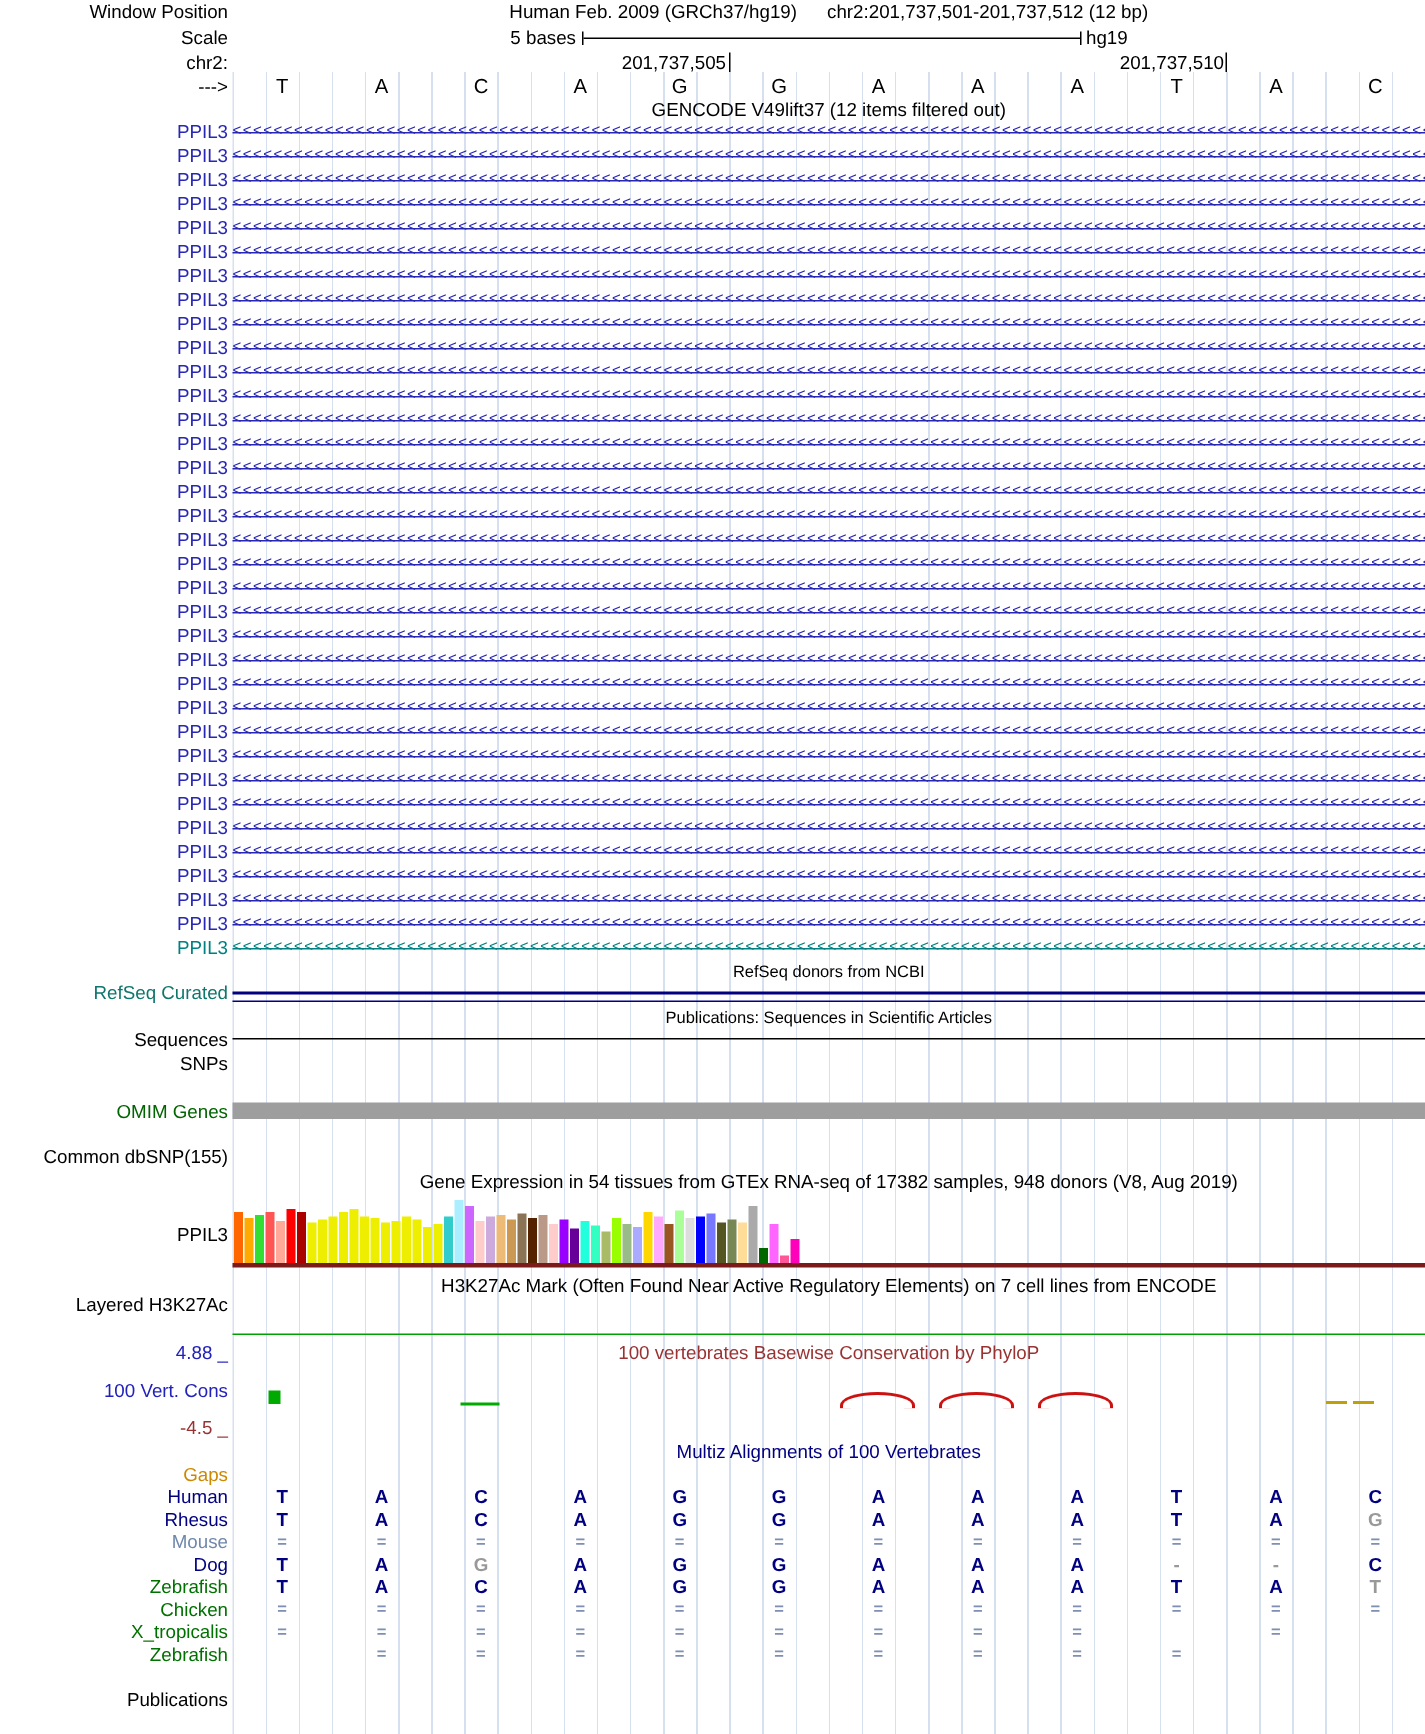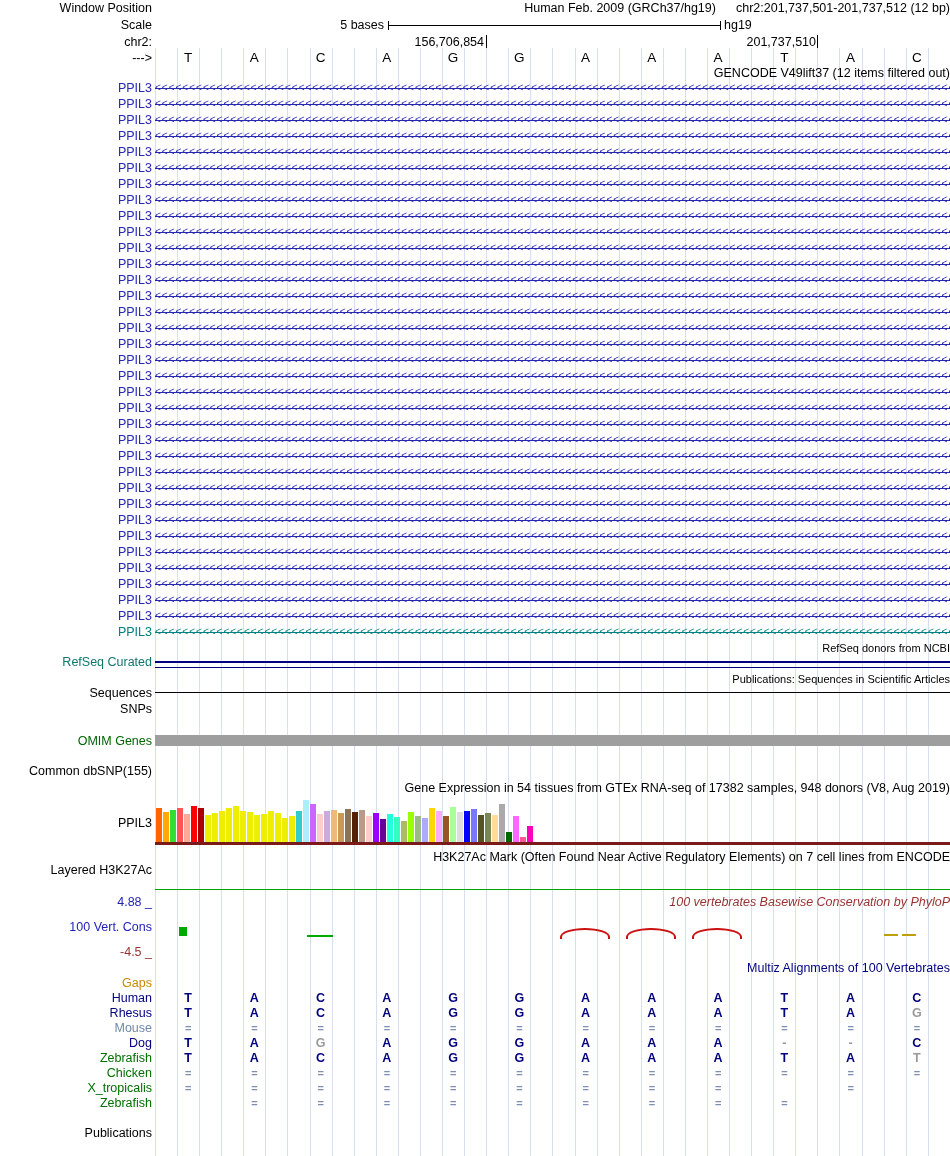--- a/index.html
+++ b/index.html
@@ -1,20 +1,20 @@
 <!DOCTYPE html>
 <html><head>
 <meta charset="utf-8">
 <style>
   html,body{margin:0;padding:0;background:#fff}
   #browser{position:relative;width:950px;height:1156px;background:#fff;overflow:hidden;
            font-family:"Liberation Sans","DejaVu Sans",sans-serif;font-size:12.5px;color:#000}
   #browser div{white-space:nowrap}
   .lbl{position:absolute;left:0;width:152px;text-align:right;height:15px;line-height:15px}
-  .title{position:absolute;left:155px;width:795px;text-align:right;height:15px;line-height:15px}
+  .title{position:absolute;left:155px;width:795px;text-align:center;height:15px;line-height:15px}
   .title-sm{font-size:11px}
   .abs{position:absolute;height:15px;line-height:15px}
   .hline{position:absolute;left:155px;width:795px}
   .gap{display:inline-block;width:20px}
   #guides{position:absolute;left:155px;top:48px;width:795px;height:1108px;
           background-image:repeating-linear-gradient(to right,rgba(165,185,220,.45) 0px,rgba(165,185,220,.45) 1px,transparent 1px,transparent 22.08px)}
   #scalebar{position:absolute;left:388px;top:21px;width:331px;height:9px;border-left:1px solid #000;border-right:1px solid #000}
   #scalebar::after{content:"";position:absolute;left:0;right:0;top:4px;height:1px;background:#000}
   .coordtick{position:absolute;top:35px;width:1px;height:13px;background:#000}
   #gtex-bars{position:absolute;left:155px;top:796px;width:795px;height:46px}
@@ -27,21 +27,21 @@
 
   <div class="lbl" style="top:1px">Window Position</div>
   <div class="title" style="top:1px"><span>Human Feb. 2009 (GRCh37/hg19)</span><span class="gap"></span><span>chr2:201,737,501-201,737,512 (12 bp)</span></div>
 
   <div class="lbl" style="top:18px">Scale</div>
   <div class="abs" style="top:18px;right:566px">5 bases</div>
   <div id="scalebar"></div>
   <div class="abs" style="top:18px;left:724px">hg19</div>
 
   <div class="lbl" style="top:35px">chr2:</div>
-  <div class="abs" style="top:35px;right:466px">156,706,854</div>
+  <div class="abs" style="top:35px;right:466px">201,737,505</div>
   <div class="coordtick" style="left:486px"></div>
   <div class="abs" style="top:35px;right:134px">201,737,510</div>
   <div class="coordtick" style="left:817px"></div>
 
   <div class="lbl" style="top:51px">---&gt;</div>
 
   <div class="title" style="top:66px">GENCODE V49lift37 (12 items filtered out)</div>
 
   <div class="title title-sm" style="top:641px">RefSeq donors from NCBI</div>
   <div class="lbl" style="top: 655px; color: #0f766e;">RefSeq Curated</div>
@@ -116,21 +116,21 @@
       <div style="position: absolute; left: 365px; bottom: 0px; width: 6px; height: 5px; background: rgb(255, 85, 153);"></div>
       <div style="position: absolute; left: 372px; bottom: 0px; width: 6px; height: 16px; background: rgb(255, 0, 187);"></div>
     </div>
   <div class="hline" style="top: 842px; height: 3px; background: rgb(122, 26, 26);"></div>
 
   <div class="title" style="top:850px">H3K27Ac Mark (Often Found Near Active Regulatory Elements) on 7 cell lines from ENCODE</div>
   <div class="lbl" style="top:863px">Layered H3K27Ac</div>
   <div class="hline" style="top: 889px; height: 1px; background: rgb(0, 160, 0);"></div>
 
   <div class="lbl" style="top: 895px; color: rgb(34, 34, 187);">4.88 _</div>
-  <div class="title" style="top: 895px; color: rgb(153, 51, 51); font-style: italic;">100 vertebrates Basewise Conservation by PhyloP</div>
+  <div class="title" style="top: 895px; color: rgb(153, 51, 51);">100 vertebrates Basewise Conservation by PhyloP</div>
   <div class="lbl" style="top: 920px; color: rgb(34, 34, 187);">100 Vert. Cons</div>
   <div class="lbl" style="top: 945px; color: rgb(153, 51, 51);">-4.5 _</div>
 
   <div class="title" style="top: 961px; color: rgb(0, 0, 128);">Multiz Alignments of 100 Vertebrates</div>
 
   <div class="lbl" style="top:1126px">Publications</div>
 <div style="position: absolute; top: 50px; left: 155px; width: 66.25px; text-align: center; font-size: 13.5px; height: 15px; line-height: 15px;">T</div>
     <div style="position: absolute; top: 50px; left: 221.25px; width: 66.25px; text-align: center; font-size: 13.5px; height: 15px; line-height: 15px;">A</div>
     <div style="position: absolute; top: 50px; left: 287.5px; width: 66.25px; text-align: center; font-size: 13.5px; height: 15px; line-height: 15px;">C</div>
     <div style="position: absolute; top: 50px; left: 353.75px; width: 66.25px; text-align: center; font-size: 13.5px; height: 15px; line-height: 15px;">A</div>

